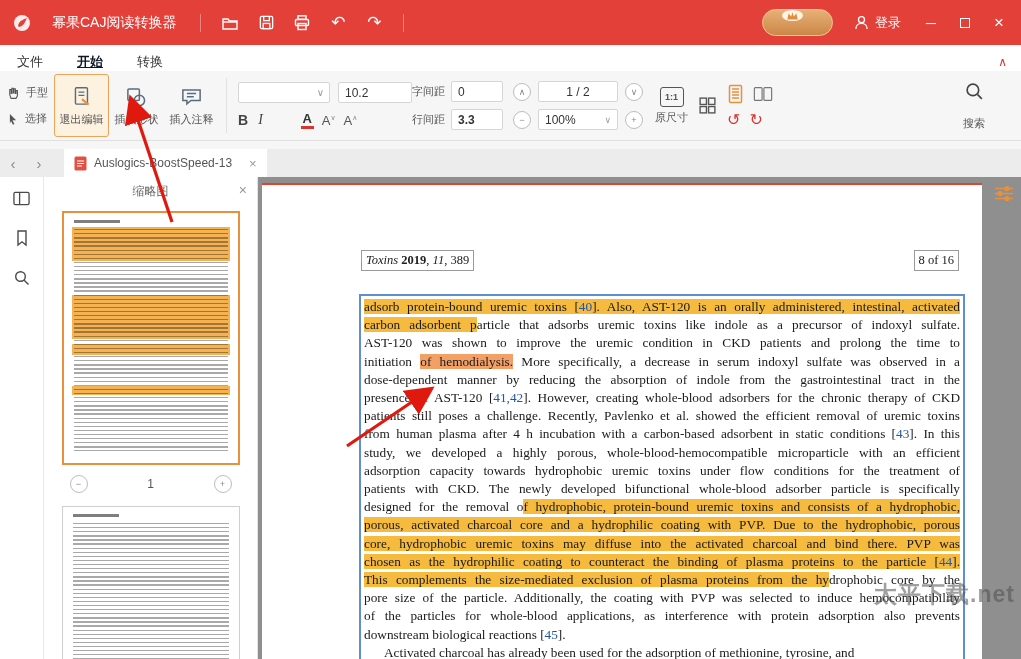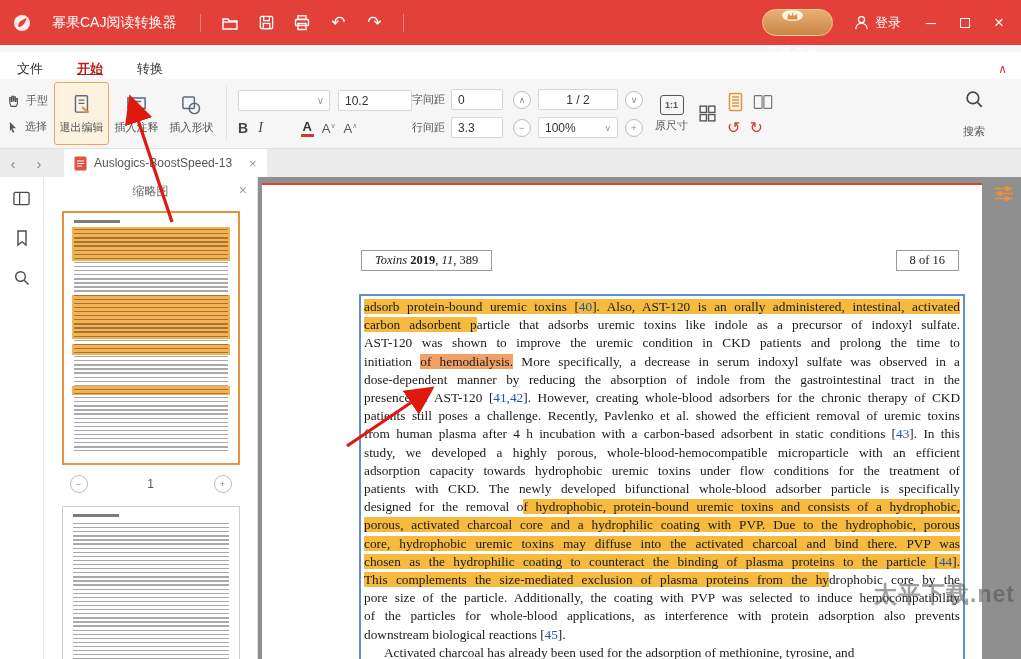--- a/index.html
+++ b/index.html
@@ -13,27 +13,27 @@
   .tb-btn { width:30px; height:28px; background:transparent; border:none; color:#fff; display:flex; align-items:center; justify-content:center; cursor:pointer; font-size:17px; }
   .tb-btn svg { stroke:#fff; fill:none; stroke-width:1.4; }
   .tb-spacer { flex:1; }
   .member-btn { height:27px; border-radius:14px; background:linear-gradient(180deg,#e7b077,#cb8746); border:1px solid #f2c992; display:flex; align-items:center; gap:23px; padding:0 14px 0 3px; color:#fff; font-size:13px; cursor:pointer;flex-direction:column; }
   .crown-badge { width:21px; height:21px; border-radius:50%; background:#fdf4e6; display:flex; align-items:center; justify-content:center; }
   .login-btn { display:flex; align-items:center; gap:5px; background:none; border:none; color:#fff; font-size:13px; margin:0 10px 0 14px; cursor:pointer; }
   .win-btn { width:28px; height:28px; background:none; border:none; color:#fff; font-size:14px; cursor:pointer; display:flex; align-items:center; justify-content:center; }
   .max-glyph { display:inline-block; width:10px; height:10px; border:1.3px solid #fff; }
 
   
-  .menubar { position:absolute; left:0; top:52px; width:100%; height:34px; background:#fff; display:flex; align-items:center; }
+  .menubar { position:absolute; left:0; top:45px; width:100%; height:34px; background:#fff; display:flex; align-items:center; }
   .menu-tab { padding:0 17px; font-size:13px; color:#333; height:100%; display:flex; align-items:center; cursor:pointer; }
-  .menu-tab.active { color:#b91c1c; font-weight:bold;text-decoration:underline; }
+  .menu-tab.active { color:#0f172a; font-weight:bold;text-decoration:underline; }
   .collapse-btn { margin-left:auto; margin-right:14px; color:#d9352f; font-size:12px; background:none; border:none; cursor:pointer; }
 
   
-  .ribbon { position:absolute; left:0; top:79px; width:100%; height:70px; background:#f6f6f7; border-bottom:1px solid #e0e0e0; display:flex; align-items:stretch; padding:3px 6px; }
+  .ribbon { position:absolute; left:0; top:71px; width:100%; height:70px; background:#f6f6f7; border-bottom:1px solid #e0e0e0; display:flex; align-items:stretch; padding:3px 6px; }
   .rsep { width:1px; background:#e2e2e2; margin:4px 7px; }
   .colA { display:flex; flex-direction:column; justify-content:space-evenly; margin-right:6px; }
   .tool-row { display:flex; align-items:center; gap:5px; font-size:11px; color:#555; cursor:pointer; }
   .tool-row svg { stroke:#555; fill:none; stroke-width:1.3; }
   .bigtool { width:55px; display:flex; flex-direction:column; align-items:center; justify-content:center; gap:3px; font-size:11px; color:#555; cursor:pointer; border:1px solid transparent; border-radius:3px; padding:3px 0; }
   .bigtool svg { stroke:#5a6b7d; fill:none; stroke-width:1.3; }
   .bigtool.active-tool { border:1px solid #eda35a; background:#fdf1e0; }
   .fontgrp { display:flex; flex-direction:column; justify-content:space-evenly; margin-left:4px; }
   .frow { display:flex; align-items:center; gap:8px; }
   .selectbox { width:92px; height:21px; background:#fff; border:1px solid #d6d6d6; border-radius:2px; display:flex; align-items:center; justify-content:flex-end; padding:0 5px; color:#999; font-size:10px; cursor:pointer; }
@@ -81,21 +81,21 @@
   .thumb.t2 { border:1px solid #cfcfcf; margin-top:13px; }
   .mini-text { position:absolute; left:10px; right:10px; top:16px; bottom:12px; background:repeating-linear-gradient(to bottom,#a9a9a9 0 1.3px,transparent 1.3px 4.1px); }
   .mini-title { position:absolute; left:10px; top:7px; width:46px; height:3px; background:#7e7e7e; }
   .thumb .hlblk { position:absolute; left:8px; right:8px; background:rgba(242,164,52,.85); mix-blend-mode:multiply; }
   .hl-a { top:14px; height:34px; } .hl-b { top:82px; height:44px; } .hl-c { top:131px; height:11px; } .hl-d { top:173px; height:9px; }
   .page-ctrl { width:178px; margin:10px auto 0; display:flex; align-items:center; justify-content:space-between; padding:0 8px; }
   .pc-num { font-size:12px; color:#555; }
 
   .mainarea { position:absolute; left:258px; top:0; right:0; height:100%; background:#8f8f8f; overflow:hidden; }
   .page { position:absolute; left:4px; top:6px; width:720px; height:640px; background:#fff; border-top:2px solid #e2432e; }
-  .refbox { position:absolute; border:1px solid #9a9a9a; padding:2px 13px; font-family:"Liberation Serif",serif; font-size:12.5px; color:#222; background:#fff; white-space:nowrap; cursor:pointer; }
+  .refbox { position:absolute; border:1px solid #9a9a9a; padding:2px 4px; font-family:"Liberation Serif",serif; font-size:12.5px; color:#222; background:#fff; white-space:nowrap; cursor:pointer; }
   .refbox .it { font-style:italic; } .refbox .bd { font-weight:bold; }
   .journalbox { left:99px; top:65px; }
   .pagerefbox { right:23px; top:65px; }
   .textframe { position:absolute; left:97px; top:109px; width:606px; border:2px solid #5e8fce; padding:2px 3px; background:#fff; cursor:text; }
   .doc-line { font-family:"Liberation Serif",serif; font-size:13.3px; line-height:18.2px; color:#1a1a1a; text-align:justify; text-align-last:justify; white-space:nowrap; }
   .doc-line.no-just { text-align-last:auto; white-space:normal; }
   .doc-line.indent { text-indent:20px; }
   .doc-line .h  { background:#f6ba3e; }
   .doc-line .h2 { background:#f3a066; }
   .doc-line .c  { color:#2157a7; }
@@ -197,31 +197,31 @@
     <div class="bigtool active-tool">
       <svg width="22" height="24" viewBox="0 0 20 22">
           <rect x="4" y="2.5" width="11" height="15" rx="1"></rect>
           <path d="M6.8 6.5 h5.4 M6.8 9.5 h5.4"></path>
           <path d="M10 13 l6 5" stroke="#e8913c" stroke-width="2"></path>
         </svg>
       <span>退出编辑</span>
     </div>
     <div class="bigtool">
       <svg width="23" height="24" viewBox="0 0 20 20">
+          <rect x="2.5" y="3" width="10" height="10" rx="1"></rect>
+          <circle cx="12.5" cy="13" r="4.5"></circle>
+        </svg>
+      <span>插入形状</span>
+    </div>
+    <div class="bigtool">
+      <svg width="23" height="24" viewBox="0 0 20 20">
           <path d="M2.5 4 h15 v9 h-8 l-3.5 3 v-3 h-3.5 z"></path>
           <path d="M6 7 h8 M6 9.8 h6"></path>
         </svg>
       <span>插入注释</span>
-    </div>
-    <div class="bigtool">
-      <svg width="23" height="24" viewBox="0 0 20 20">
-          <rect x="2.5" y="3" width="10" height="10" rx="1"></rect>
-          <circle cx="12.5" cy="13" r="4.5"></circle>
-        </svg>
-      <span>插入形状</span>
     </div>
 
     <div class="rsep"></div>
 
     <div class="fontgrp">
       <div class="frow">
         <div class="selectbox">
             <span>∨</span>
           </div>
         <input class="inputbox" style="width: 74px;" readonly="" value="10.2">
@@ -238,21 +238,21 @@
       </div>
     </div>
 
     <div class="spacegrp">
       <div class="sp-row">
         <span>字间距</span>
         <input class="inputbox" style="width: 52px;" readonly="" value="0">
       </div>
       <div class="sp-row">
         <span>行间距</span>
-        <input class="inputbox" style="width: 52px;" readonly="" value="3.3">
+        <input class="inputbox" style="width: 52px; font-weight: bold;" readonly="" value="3.3">
       </div>
     </div>
 
     <div class="navgrp">
       <div class="nav-row">
         <button class="circ">∧</button>
         <div class="pgbox">1 / 2</div>
         <button class="circ">∨</button>
       </div>
       <div class="nav-row">

